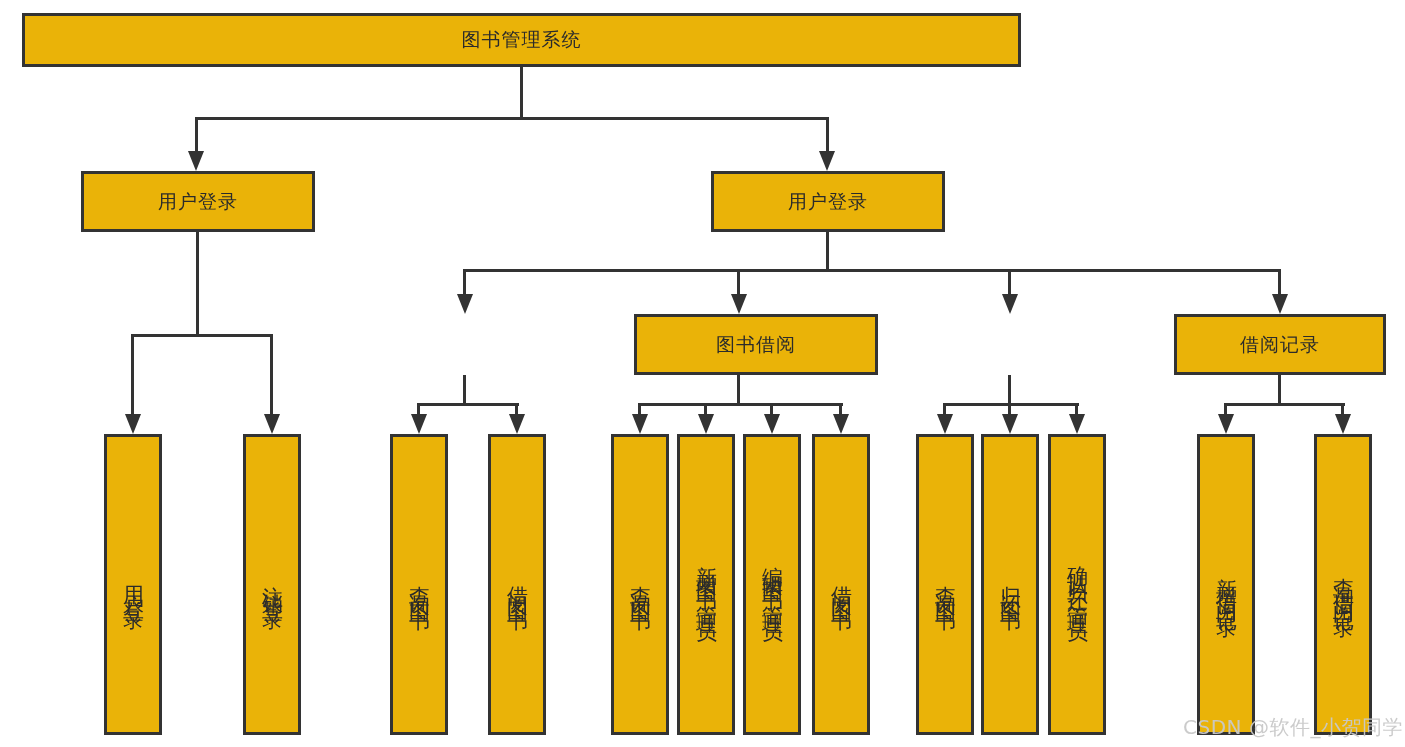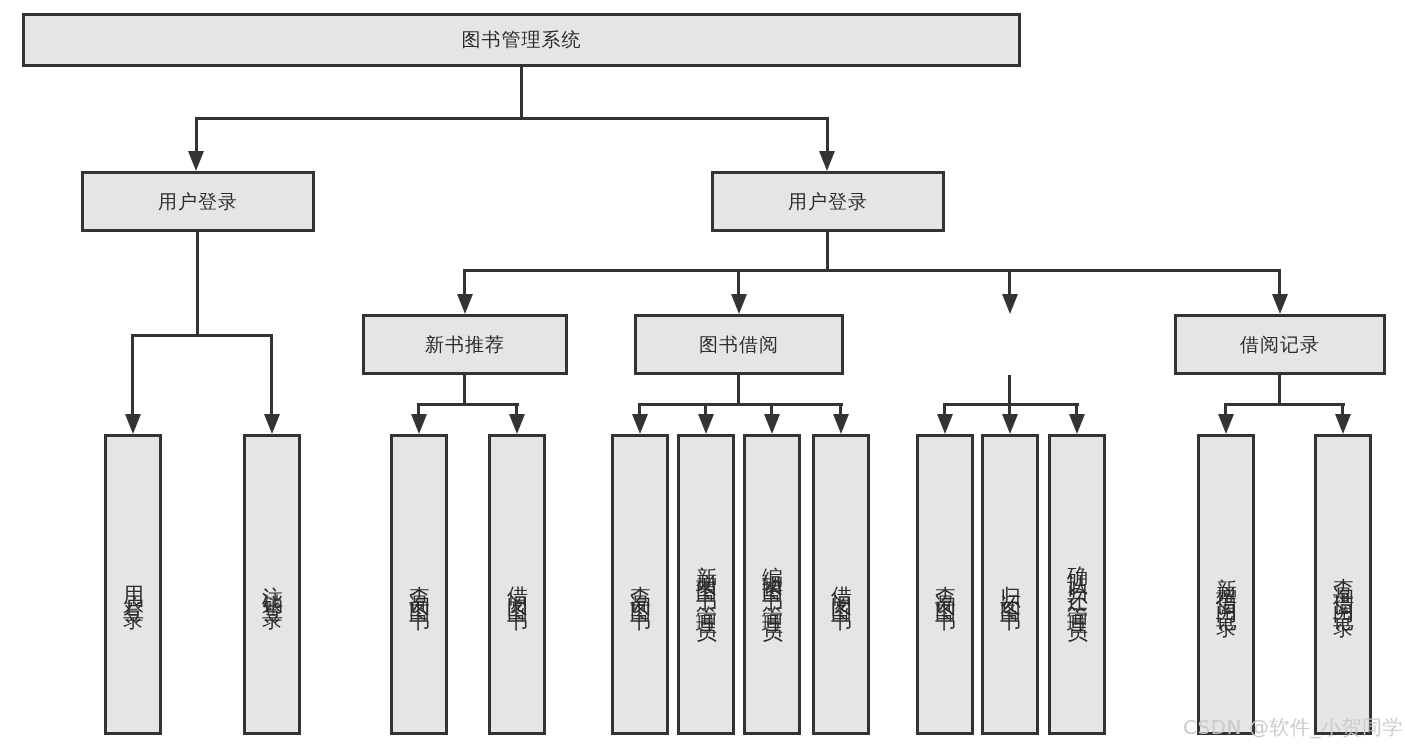--- a/index.html
+++ b/index.html
@@ -9,21 +9,21 @@
     --wm:#c9c9c9;
   }
   html,body{margin:0;padding:0;background:var(--bg);}
   #canvas{
     position:relative;width:1405px;height:747px;background:var(--bg);
     font-family:"DejaVu Sans","Liberation Sans",sans-serif;
     color:var(--text);overflow:hidden;
   }
   .box{
     position:absolute;box-sizing:border-box;
-    border:3px solid var(--line);background:#e5e5e5;
+    border:3px solid var(--line);background:#eab308;
     display:flex;align-items:center;justify-content:center;
     text-align:center;
   }
   .h{font-size:19px;letter-spacing:1px;}
   .v{
     writing-mode:vertical-rl;text-orientation:mixed;
     font-size:21px;letter-spacing:8px;line-height:1;
   }
   .vline{position:absolute;width:3px;background:var(--line);}
   .hline{position:absolute;height:3px;background:var(--line);}
@@ -66,22 +66,21 @@
   <div class="hline" style="left:463px;top:269px;width:818px"></div>
   <div class="vline" style="left:463px;top:269px;height:30px"></div>
   <div class="arrow" style="left:457px;top:294px"></div>
   <div class="vline" style="left:737px;top:269px;height:30px"></div>
   <div class="arrow" style="left:731px;top:294px"></div>
   <div class="vline" style="left:1008px;top:269px;height:30px"></div>
   <div class="arrow" style="left:1002px;top:294px"></div>
   <div class="vline" style="left:1278px;top:269px;height:30px"></div>
   <div class="arrow" style="left:1272px;top:294px"></div>
 
-  <div class="box h" style="left:362px;top:314px;width:206px;height:61px">新书推荐</div>
-  <div class="box h" style="left:634px;top:314px;width:210px;height:61px">图书借阅</div>
+  <div class="box h" style="left:634px;top:314px;width:244px;height:61px">图书借阅</div>
   <div class="box h" style="left:1174px;top:314px;width:212px;height:61px">借阅记录</div>
 
   <div class="vline" style="left:463px;top:375px;height:31px"></div>
   <div class="hline" style="left:417px;top:403px;width:102px"></div>
   <div class="vline" style="left:417px;top:403px;height:15px"></div>
   <div class="arrow" style="left:411px;top:414px"></div>
   <div class="vline" style="left:515px;top:403px;height:15px"></div>
   <div class="arrow" style="left:509px;top:414px"></div>
 
   <div class="vline" style="left:737px;top:375px;height:31px"></div>

